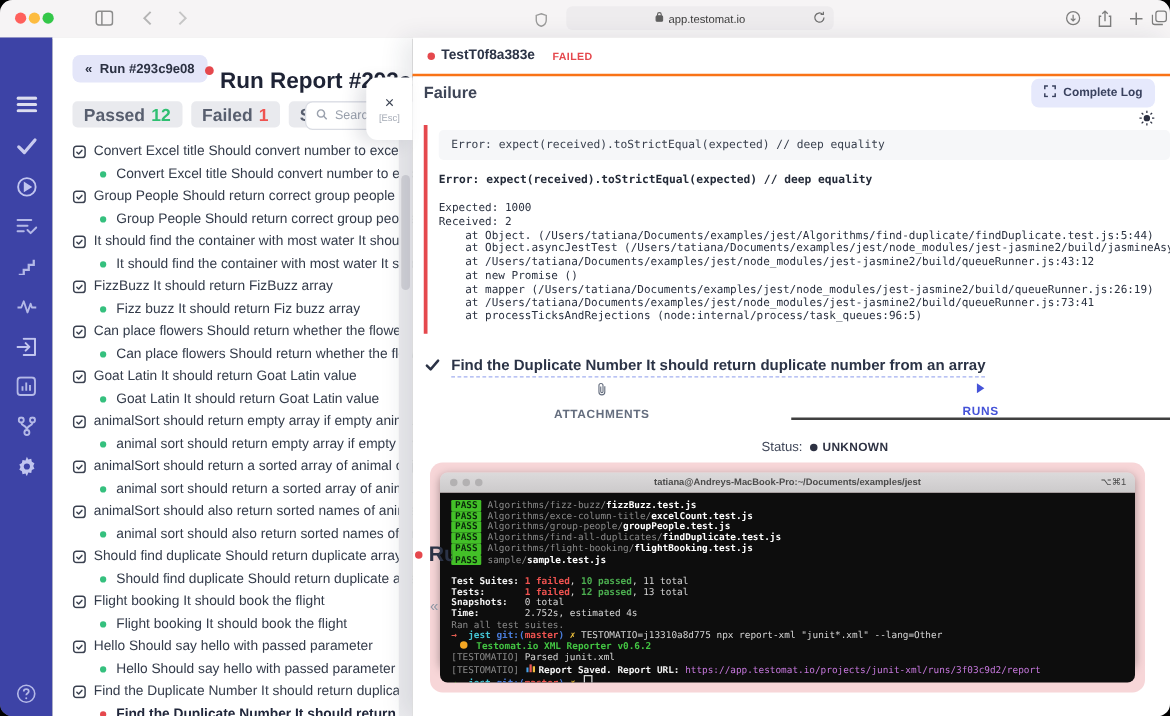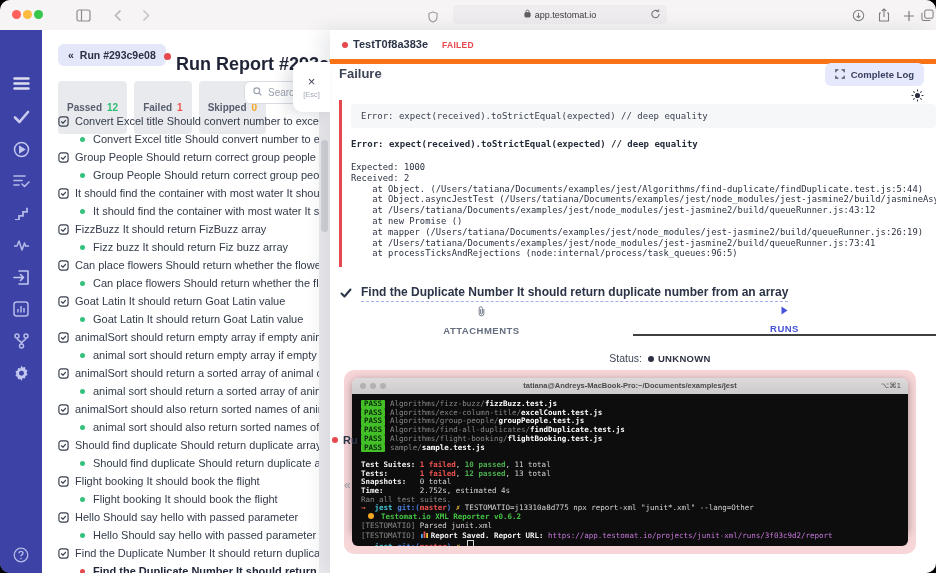--- a/index.html
+++ b/index.html
@@ -20,22 +20,22 @@
   .sb-item{position:absolute;left:0;width:42px;height:26px;display:flex;align-items:center;justify-content:center;opacity:.82;}
   .sb-item svg{display:block}
 
   
   .list-panel{position:absolute;top:30px;left:42px;width:288px;height:543px;background:#fff;overflow:hidden;}
   .back-chip{position:absolute;left:16px;top:14px;height:22px;padding:0 10px;background:#e4e6f9;border-radius:6px;
     display:inline-flex;align-items:center;gap:6px;font-size:10.5px;font-weight:700;color:#2b3142;}
   .title-dot{position:absolute;left:122px;top:23px;width:7px;height:7px;border-radius:50%;background:#e5484d;}
   .run-title{position:absolute;left:134px;top:12px;font-size:18px;font-weight:800;color:#1e2335;white-space:nowrap;}
   .chips{position:absolute;left:16px;top:51px;display:flex;gap:7px;}
-  .chip{height:21px;padding:16px 9px;border-radius:4px;background:#e9eaee;display:inline-flex;align-items:center;gap:5px;
-    font-size:10px;font-weight:600;color:#575e6e;white-space:nowrap;}
+  .chip{height:21px;padding:0 9px;border-radius:4px;background:#e9eaee;display:inline-flex;align-items:center;gap:5px;
+    font-size:14px;font-weight:600;color:#575e6e;white-space:nowrap;}
   .chip .n{font-weight:700}
   .n.green{color:#2fbf71}.n.red{color:#ef5350}.n.orange{color:#f5a623}
   .searchbox{position:absolute;left:202px;top:51px;width:110px;height:21px;border:1px solid #d9dce3;border-radius:6px;
     background:#fff;display:flex;align-items:center;gap:6px;padding:0 8px;font-size:10px;color:#9aa1ad;}
   .test-list{position:absolute;left:0;top:82px;width:288px;}
   .trow{height:18px;display:flex;align-items:center;white-space:nowrap;overflow:hidden;font-size:11px;color:#333b4a;}
   .trow.suite{padding-left:16px;gap:6px;}
   .trow.case{padding-left:38px;gap:8px;}
   .trow .bullet{width:5px;height:5px;border-radius:50%;background:#35c07e;flex:none;}
   .trow.failed .bullet{background:#e5484d;}
@@ -45,21 +45,21 @@
 
   
   .esc-tab{position:absolute;left:293px;top:62px;width:37px;height:50px;background:#fff;border-radius:9px 0 0 9px;
     box-shadow:-7px 3px 14px rgba(30,35,60,.13);z-index:30;display:flex;flex-direction:column;align-items:center;justify-content:center;gap:2px;}
   .esc-x{font-size:13px;color:#3c4454;line-height:12px;}
   .esc-hint{font-size:7.5px;color:#a4aab5;}
 
   
   .overlay{position:absolute;top:30px;left:330px;width:606px;height:543px;background:#fff;z-index:20;
     box-shadow:-8px 0 18px rgba(30,35,60,.10);}
-  .d-header{position:absolute;left:0;top:0;width:606px;height:29px;border-bottom:5px solid #f97316;}
+  .d-header{position:absolute;left:0;top:0;width:606px;height:29px;border-bottom:2px solid #f97316;}
   .d-dot{position:absolute;left:12px;top:12px;width:6px;height:6px;border-radius:50%;background:#e5484d;}
   .d-id{position:absolute;left:23px;top:8px;font-size:11px;font-weight:600;color:#2b3346;}
   .d-failed{position:absolute;left:112px;top:10px;font-size:8.5px;font-weight:800;color:#e5484d;letter-spacing:.3px;}
   .d-failure{position:absolute;left:9px;top:36px;font-size:13px;font-weight:600;color:#3e4557;}
   .log-btn{position:absolute;right:12px;top:33px;height:23px;padding:0 10px;border-radius:6px;background:#e6e9fc;
     display:inline-flex;align-items:center;gap:6px;font-size:9.5px;font-weight:700;color:#39415e;}
   .err-block{position:absolute;left:9px;top:70px;width:585px;border-left:3px solid #e5484d;padding:4px 0 8px 9px;}
   .err-sum{background:#f6f7f9;border-radius:4px;padding:7px 10px;font-family:"DejaVu Sans Mono",monospace;
     font-size:9px;color:#39404e;white-space:nowrap;overflow:hidden;}
   .err-head{margin-top:11px;font-family:"DejaVu Sans Mono",monospace;font-size:9px;font-weight:700;color:#232a38;white-space:nowrap;}
@@ -70,21 +70,21 @@
   .t-title .txt{font-size:12px;font-weight:700;color:#2b3346;border-bottom:1px dashed #a3b0f0;padding-bottom:2px;white-space:nowrap;}
   .tabs{position:absolute;left:0;top:276px;width:606px;height:30px;display:flex;}
   .tab{width:50%;display:flex;align-items:center;justify-content:center;gap:6px;font-size:9.5px;font-weight:700;letter-spacing:.5px;flex-direction:column;}
   .tab.att{color:#646d7e;}
   .tab.runs{color:#4553d8;border-bottom:2px solid #404040;}
   .status-row{position:absolute;left:0;top:322px;width:660px;text-align:center;font-size:10.5px;color:#3e4557;}
   .status-row .dot{display:inline-block;width:6px;height:6px;border-radius:50%;background:#2d3142;margin:0 4px 0 6px;}
   .status-row .val{font-weight:800;font-size:9.5px;color:#2d3142;letter-spacing:.3px;}
   .run-frag{position:absolute;left:2px;top:404px;z-index:24;display:flex;align-items:center;gap:5px;width:30px;overflow:hidden;}
   .run-frag .rdot{width:6px;height:6px;border-radius:50%;background:#e5484d;flex:none;}
-  .run-frag .rtxt{font-size:11px;font-weight:700;color:#2b3346;white-space:nowrap;}
+  .run-frag .rtxt{font-size:17px;font-weight:700;color:#2b3346;white-space:nowrap;}
   .collapse{position:absolute;left:14px;top:448px;z-index:24;font-size:12px;color:#8e96a3;}
 
   
   .pink{position:absolute;left:14px;top:340px;width:572px;height:184px;background:#f7d6d8;border-radius:10px;z-index:23;}
   .pink{z-index:23;}
   .term{position:absolute;left:8px;top:8px;width:556px;height:156px;z-index:26;border-radius:6px;box-shadow:0 2px 8px rgba(0,0,0,.35);}
   .term-bar{position:relative;height:16px;background:linear-gradient(#dcdadb,#cccacb);border-radius:6px 6px 0 0;}
   .term-bar .dots{position:absolute;left:8px;top:5px;display:flex;gap:4px;}
   .term-bar .dots i{width:6px;height:6px;border-radius:50%;background:#b3b1b2;}
   .term-bar .ttl{position:absolute;left:0;right:0;top:3px;text-align:center;font-size:7.5px;font-weight:700;color:#4b4b4b;}

